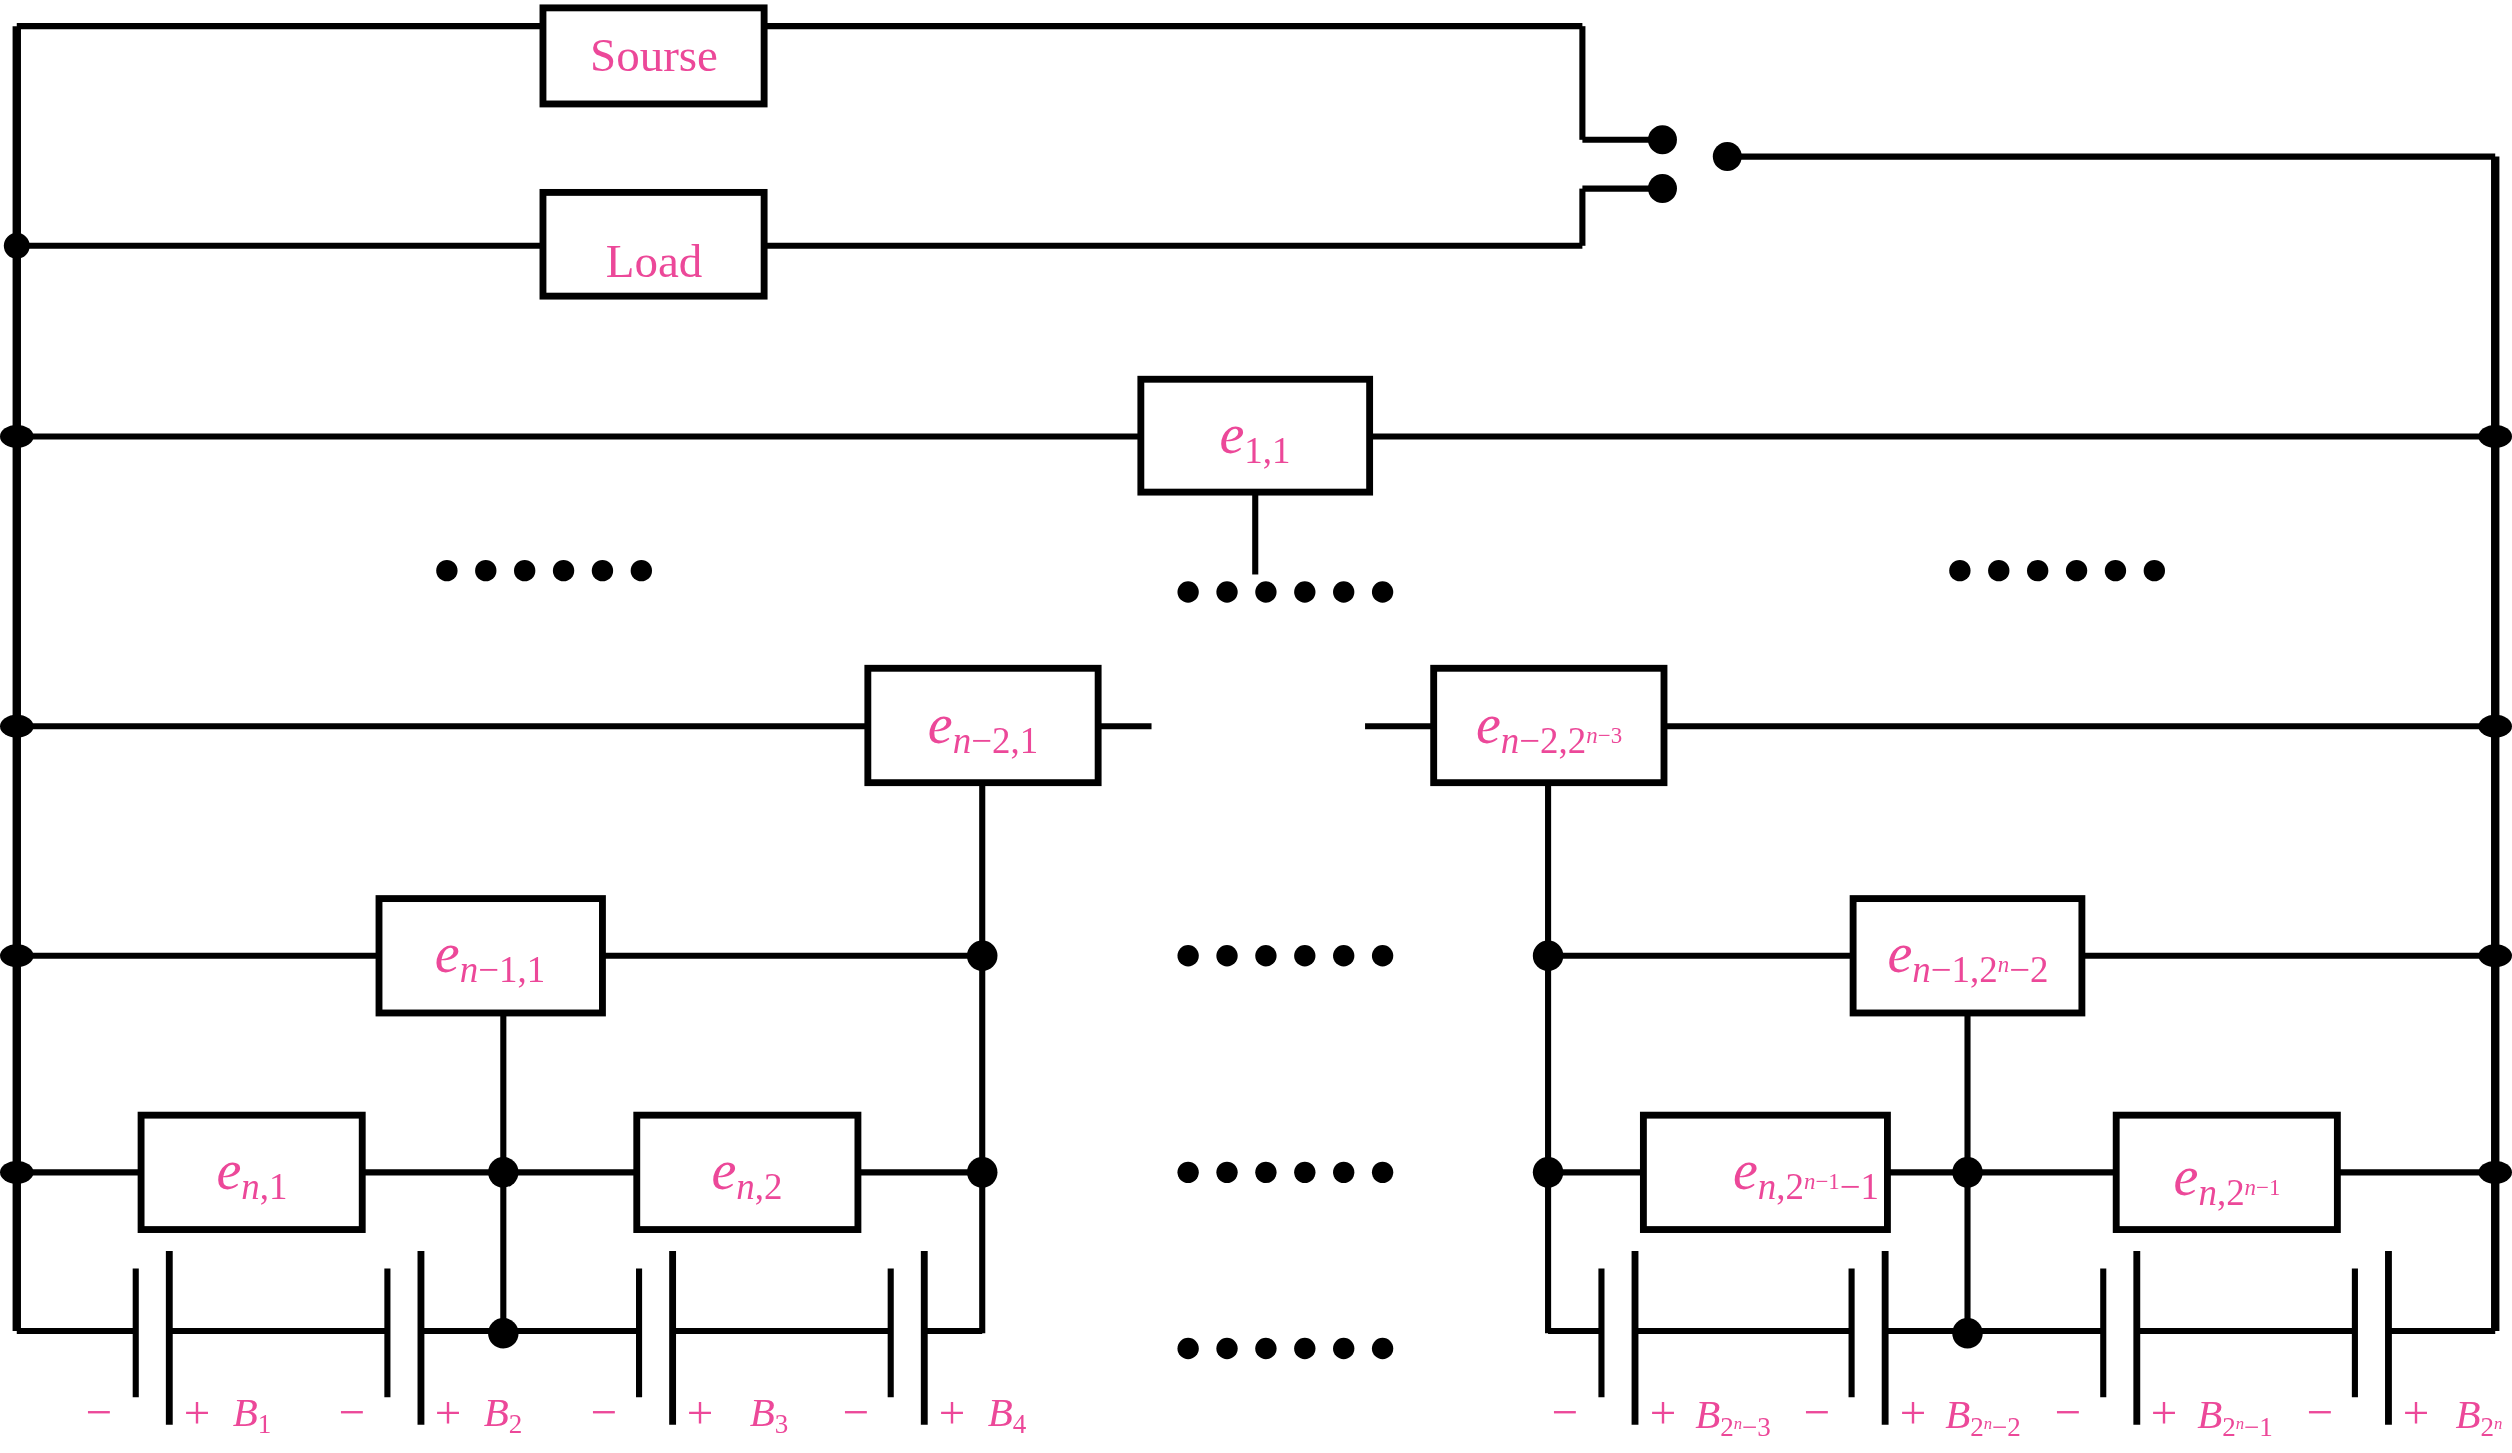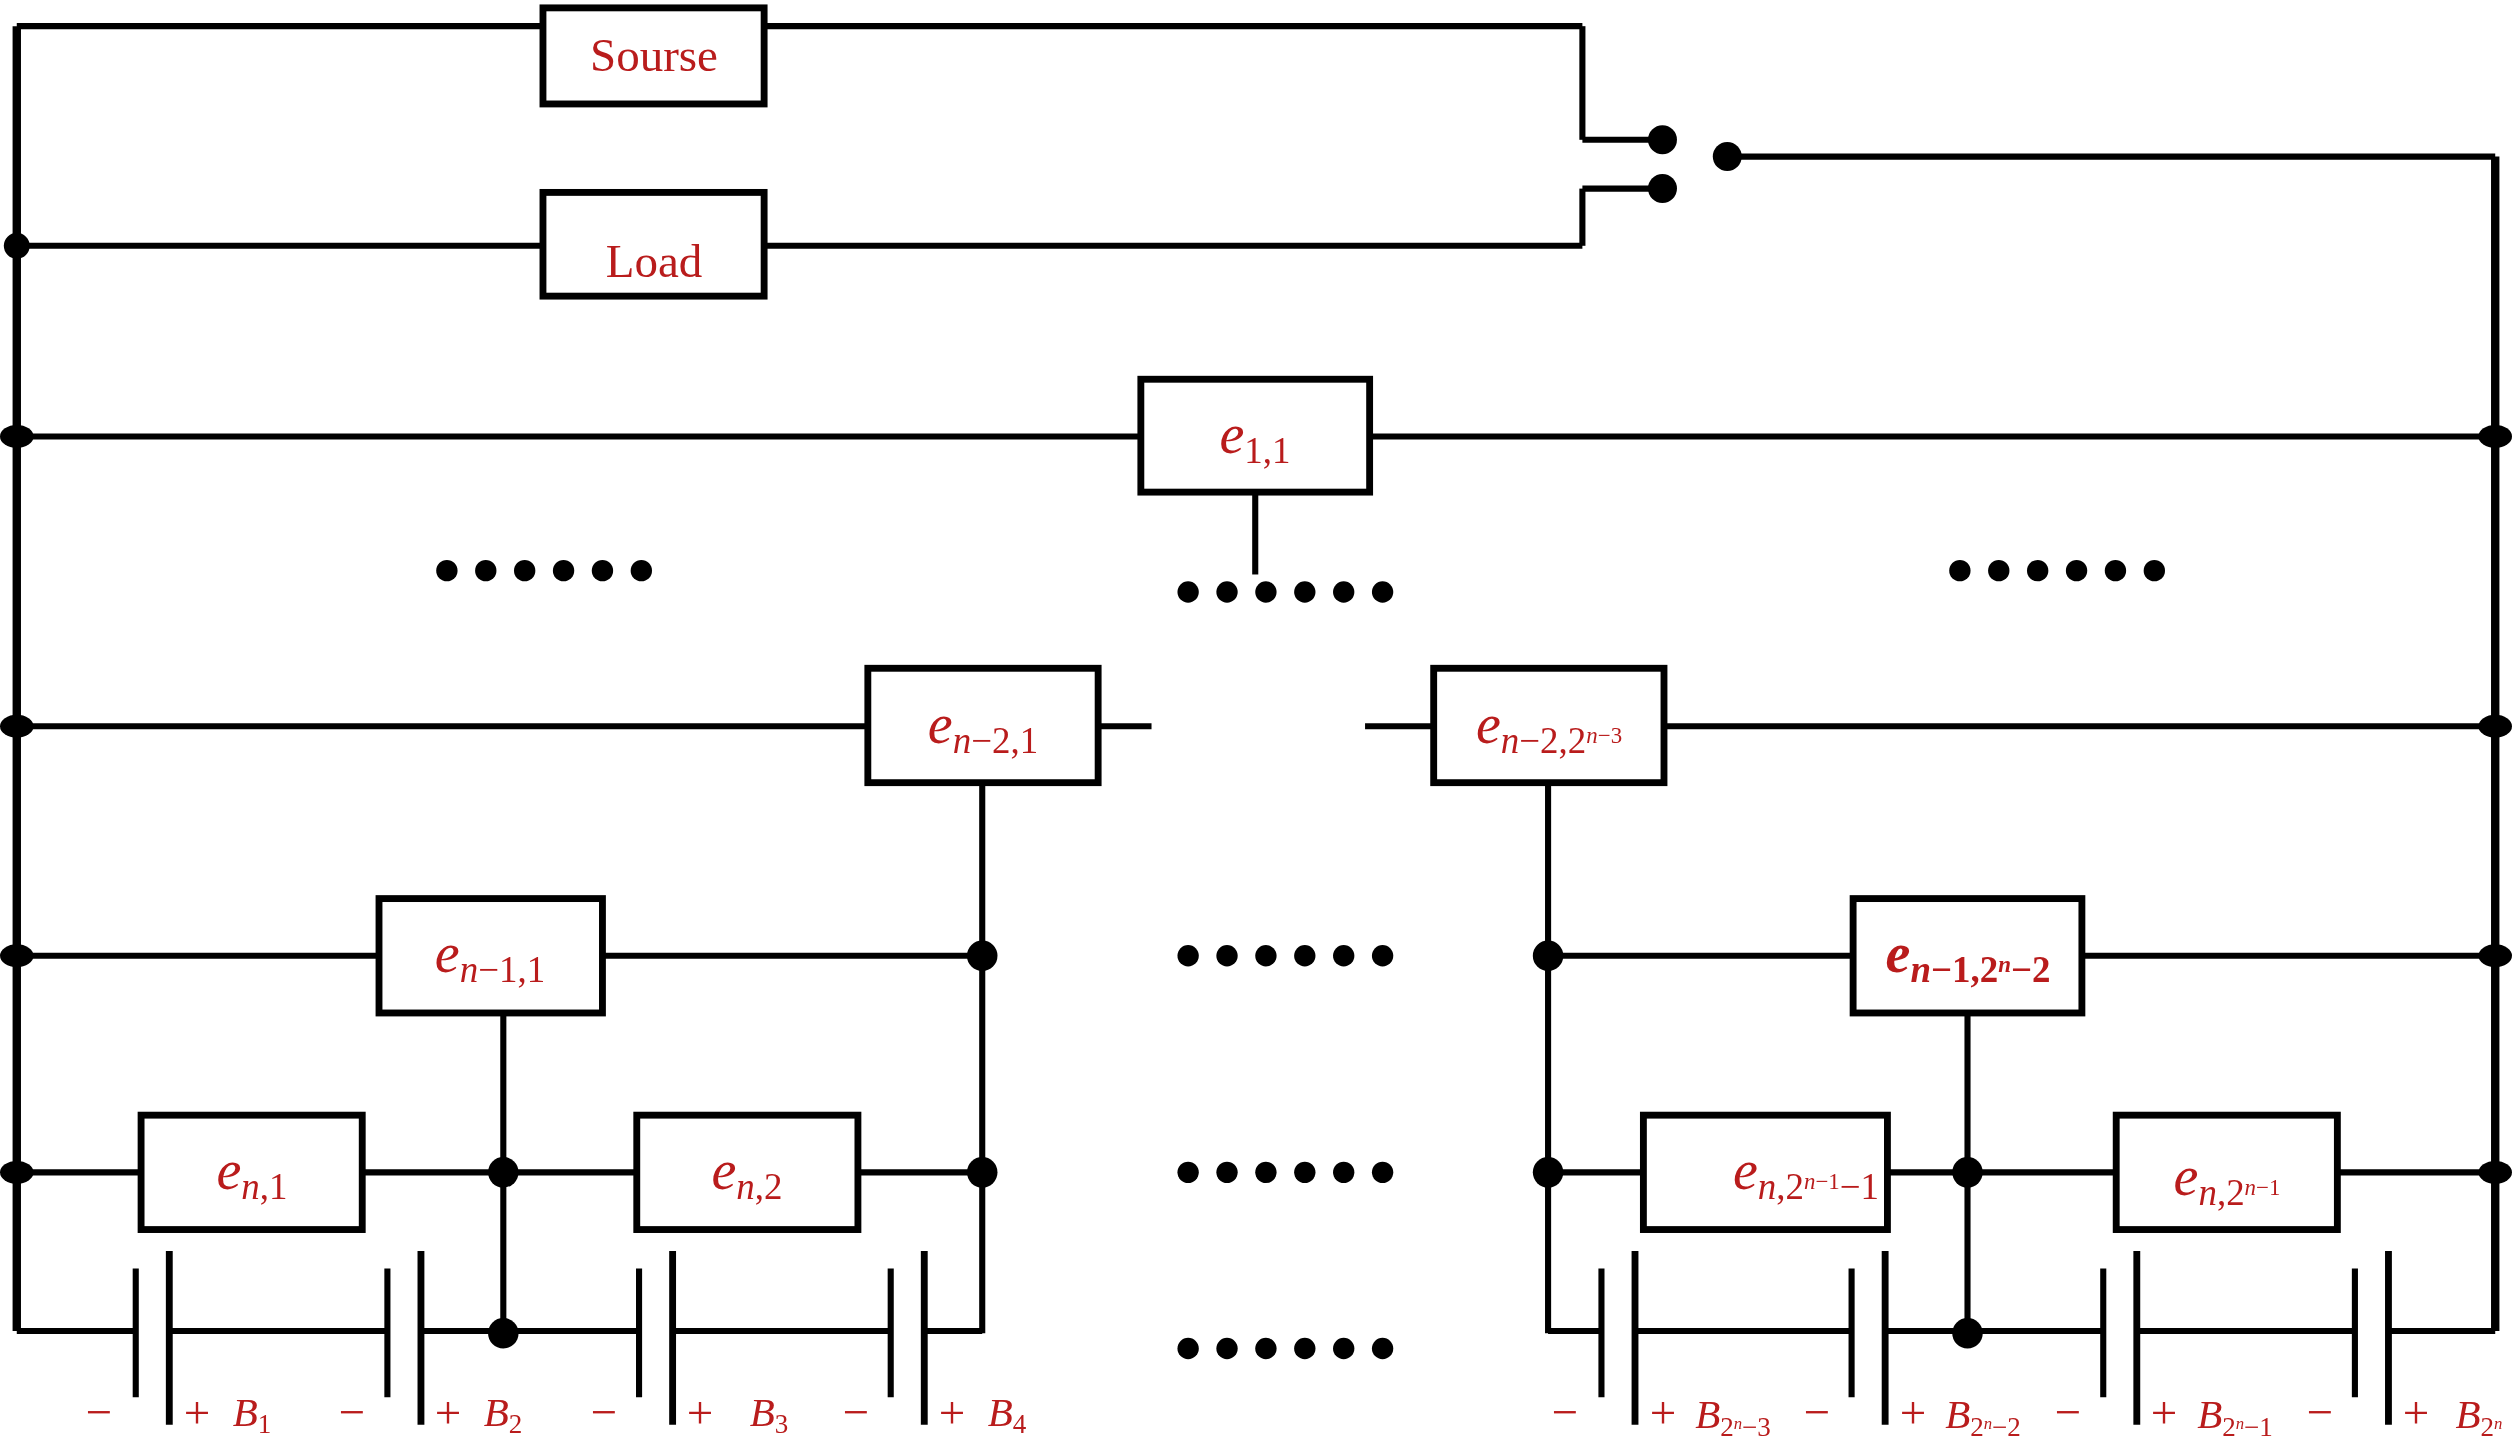--- a/index.html
+++ b/index.html
@@ -55,21 +55,21 @@
     fill: #000000;
     stroke: none;
   }
   .edot {
     fill: #000000;
     stroke: none;
   }
   
   .lbl {
     position: absolute;
-    color: #b91c1c;
+    color: #ec4899;
     white-space: nowrap;
     font-family: "Liberation Serif", serif;
     line-height: 1;
     -webkit-user-select: none;
     user-select: none;
   }
   .boxlabel {
     font-size: 56px;
     transform: translate(-50%, -50%);
     text-align: center;
@@ -296,21 +296,21 @@
   </div>
 
   <div class="lbl boxlabel" style="left:1549px; top:728px;">
     <span class="mi">e</span><sub><span class="mi">n</span>−2,2<sup><span class="mi">n</span>−3</sup></sub>
   </div>
 
   <div class="lbl boxlabel" style="left:490px; top:957px;">
     <span class="mi">e</span><sub><span class="mi">n</span>−1,1</sub>
   </div>
 
-  <div class="lbl boxlabel" style="left:1968px; top:957px;font-weight:bold;">
+  <div class="lbl boxlabel" style="left:1968px; top:957px;">
     <span class="mi">e</span><sub><span class="mi">n</span>−1,2<sup><span class="mi">n</span></sup>−2</sub>
   </div>
 
   <div class="lbl boxlabel" style="left:252px; top:1174px;">
     <span class="mi">e</span><sub><span class="mi">n</span>,1</sub>
   </div>
 
   <div class="lbl boxlabel" style="left:747px; top:1174px;">
     <span class="mi">e</span><sub><span class="mi">n</span>,2</sub>
   </div>

